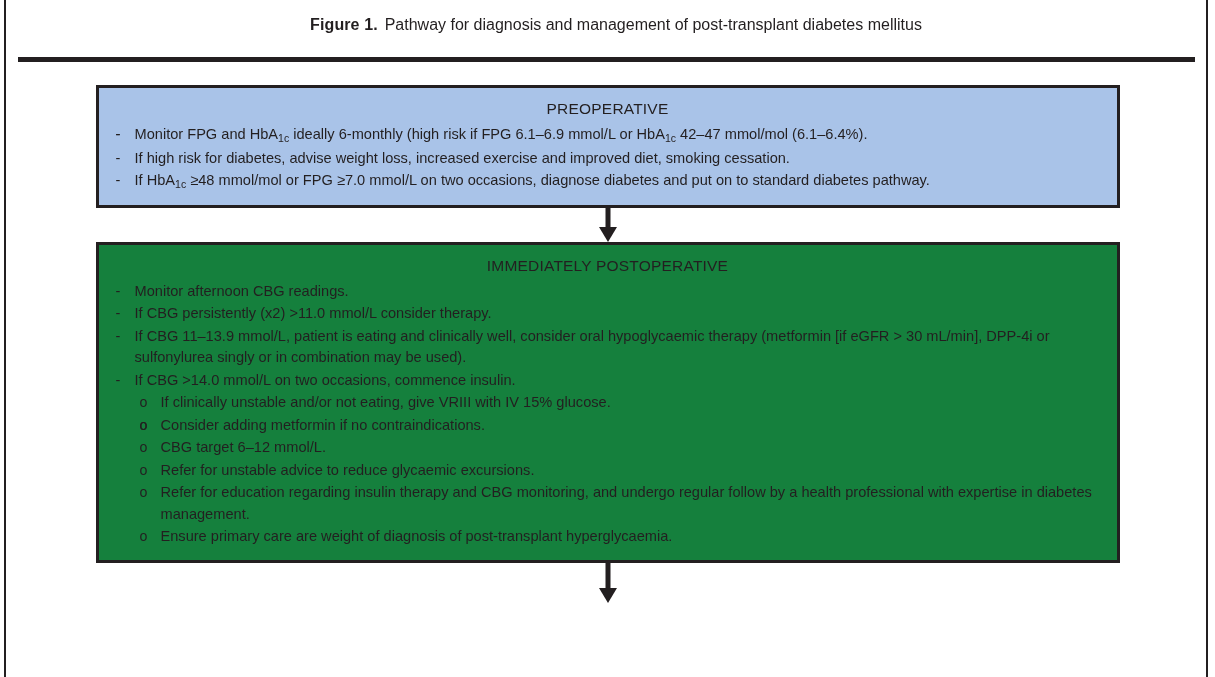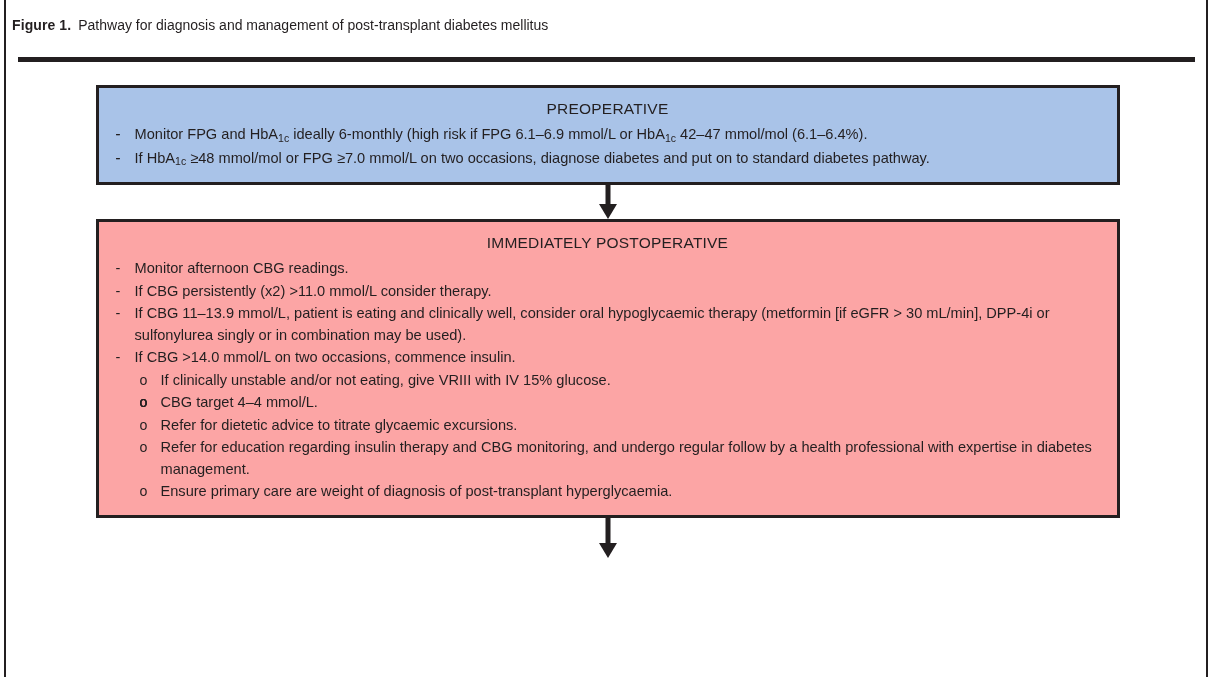--- a/index.html
+++ b/index.html
@@ -24,26 +24,27 @@
     width: 2px;
     height: 677px;
     background: #231f20;
   }
   .page-rule-left  { left: 4px; }
   .page-rule-right { left: 1206px; }
 
   
   .caption {
     position: absolute;
-    left: 12px;
+    left: 26px;
     top: 14px;
     width: 1180px;
-    font-size: 14px;
+    font-size: 16px;
     line-height: 22px;
     white-space: nowrap;
+    text-align: center;
   }
   .caption-label {
     font-weight: bold;
     letter-spacing: 0.1px;
   }
   .caption-text {
     font-weight: normal;
     margin-left: 7px;
   }
 
@@ -67,21 +68,21 @@
   .box {
     position: relative;
     margin: 0 auto;
     width: 1024px;
     background: #a9c3e8;
     border: 3px solid #231f20;
     box-sizing: border-box;
     padding: 9px 14px 11px 14px;
   }
   .box.box-2 {
-    background: #fca5a5;
+    background: #15803d;
   }
 
   .box-title {
     text-align: center;
     font-size: 15.5px;
     line-height: 24px;
     letter-spacing: 0.2px;
     margin-bottom: 3px;
   }
 
@@ -161,42 +162,42 @@
 
 <div class="caption-rule"></div>
 
 <div class="flow">
 
   <div class="box box-1">
     <div class="box-title">PREOPERATIVE</div>
     <ul class="bullets">
         <li class=""><span class="marker">-</span></li>
         <li class=""><span class="marker">-</span><span>Monitor FPG and HbA<sub>1c</sub> ideally 6-monthly (high risk if FPG 6.1–6.9 mmol/L or HbA<sub>1c</sub> 42–47 mmol/mol (6.1–6.4%).</span></li>
-        <li class=""><span class="marker">-</span></li>
+        <li class=""><span class="marker">-</span><span>If high risk for diabetes, advise weight loss, increased exercise and improved diet, smoking cessation.</span></li>
         <li class=""><span class="marker">-</span><span>If HbA<sub>1c</sub> ≥48 mmol/mol or FPG ≥7.0 mmol/L on two occasions, diagnose diabetes and put on to standard diabetes pathway.</span></li>
       </ul>
   </div>
 
   <div class="arrow">
     <div class="shaft"></div>
     <div class="head"></div>
   </div>
 
   <div class="box box-2">
     <div class="box-title">IMMEDIATELY POSTOPERATIVE</div>
     <ul class="bullets">
         <li class=""><span class="marker">-</span><span>Monitor afternoon CBG readings.</span></li>
         <li class=""><span class="marker">-</span><span>If CBG persistently (x2) &gt;11.0 mmol/L consider therapy.</span></li>
         <li class=""><span class="marker">-</span><span>If CBG 11–13.9 mmol/L, patient is eating and clinically well, consider oral hypoglycaemic therapy (metformin [if eGFR &gt; 30 mL/min], DPP-4i or sulfonylurea singly or in combination may be used).</span></li>
         <li class=""><span class="marker">-</span><span>If CBG &gt;14.0 mmol/L on two occasions, commence insulin.</span></li>
         <li class="sub"><span class="marker">o</span><span>If clinically unstable and/or not eating, give VRIII with IV 15% glucose.</span></li>
         <li class="sub"><span class="marker">o</span></li>
-        <li class="sub"><span class="marker">o</span></li>
-        <li class="sub"><span class="marker">o</span><span>CBG target 4–4 mmol/L.</span></li>
-        <li class="sub"><span class="marker">o</span><span>Refer for dietetic advice to titrate glycaemic excursions.</span></li>
+        <li class="sub"><span class="marker">o</span><span>Consider adding metformin if no contraindications.</span></li>
+        <li class="sub"><span class="marker">o</span><span>CBG target 6–12 mmol/L.</span></li>
+        <li class="sub"><span class="marker">o</span><span>Refer for unstable advice to reduce glycaemic excursions.</span></li>
         <li class="sub"><span class="marker">o</span><span>Refer for education regarding insulin therapy and CBG monitoring, and undergo regular follow by a health professional with expertise in diabetes management.</span></li>
         <li class="sub"><span class="marker">o</span><span>Ensure primary care are weight of diagnosis of post-transplant hyperglycaemia.</span></li>
       </ul>
   </div>
 
   <div class="arrow arrow-tail">
     <div class="shaft"></div>
     <div class="head"></div>
   </div>
 

